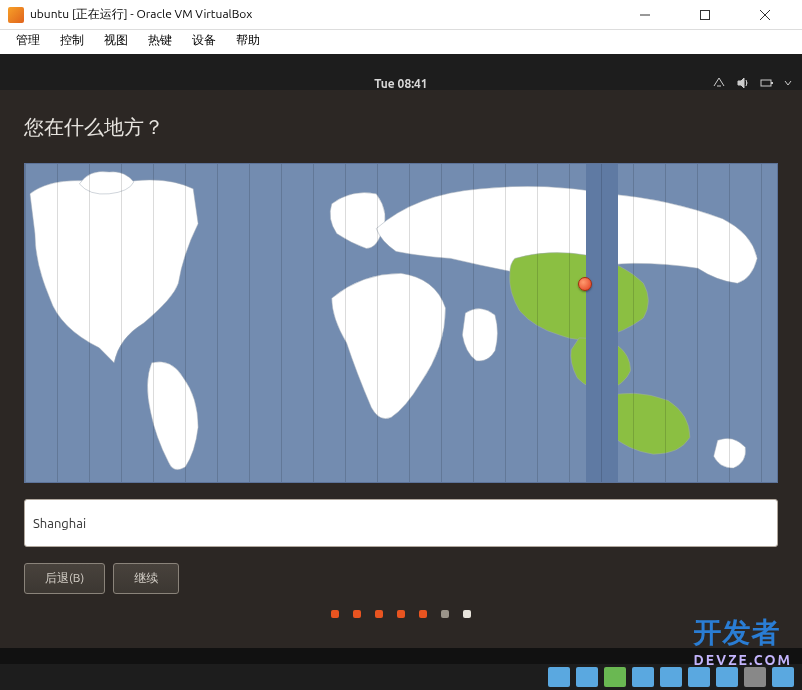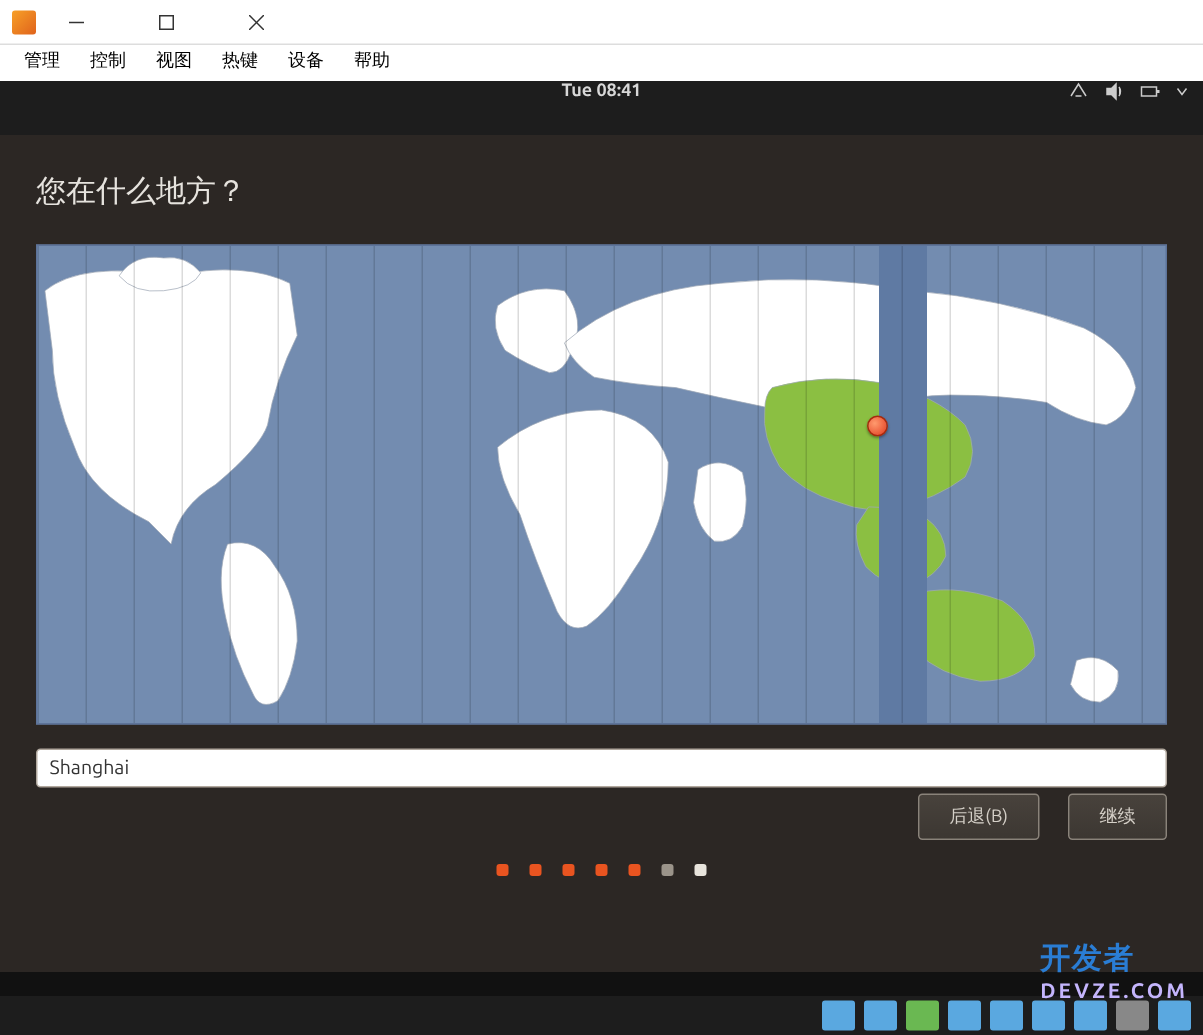--- a/index.html
+++ b/index.html
@@ -9,59 +9,60 @@
     .titlebar-icon { width: 16px; height: 16px; background: linear-gradient(135deg,#f7a028,#e0631c); border-radius: 2px; margin-right: 6px; }
     .titlebar-text { font-size: 12px; color: #000; flex: 1; }
     .titlebar-controls { display: flex; gap: 18px; padding-right: 8px; }
     .titlebar-btn { width: 42px; height: 26px; display: flex; align-items: center; justify-content: center; cursor: default; }
     
     .menubar { height: 24px; display: flex; align-items: flex-start; padding: 0 8px; gap: 4px; font-size: 12px; }
     .menubar-item { padding: 2px 8px; cursor: default; }
     
     .vm-body { height: 636px; background: #111; position: relative; }
     
-    .ubuntu-topbar { height: 36px; background: #1d1d1d; display: flex; align-items: flex-start; color: #d8d8d8; font-size: 12px; }
+    .ubuntu-topbar { height: 36px; background: #1d1d1d; display: flex; align-items: flex-end; color: #d8d8d8; font-size: 12px; }
     .topbar-time { margin: 0 auto; font-weight: bold; }
     .topbar-icons { position: absolute; right: 10px; display: flex; gap: 10px; align-items: center; }
     
     .installer-titlebar { height: 28px; background: linear-gradient(#49453f,#3d3a35); display: flex; align-items: center; justify-content: center; color: #dfdbd2; font-size: 13px; border-top: 1px solid #5a564f; }
     
     .installer-body { background: #2c2724; height: 558px; padding: 24px 24px 14px; display: flex; flex-direction: column; }
     .installer-heading { color: #e6e3de; font-size: 20px; font-weight: 300; margin-bottom: 22px; }
     
     .map-container { height: 320px; background: #738cb0; position: relative; border: 1px solid #5d7399; overflow: hidden; cursor: pointer; }
     .tz-line { position: absolute; top: 0; bottom: 0; width: 1px; background: rgba(0,0,0,0.14); }
     .tz-highlight { position: absolute; top: 0; bottom: 0; background: #5f7aa3; }
     .landmass { fill: #fff; stroke: #9fa9b6; stroke-width: 0.5; }
     .landmass.selected { fill: #8bbf42; }
     .map-pin { position: absolute; width: 14px; height: 14px; border-radius: 50%; background: radial-gradient(circle at 35% 35%, #ff9a6e, #e13c1f); border: 1px solid #a52a0e; box-shadow: 0 1px 2px rgba(0,0,0,0.4); transform: translate(-50%,-50%); }
     
-    .location-input { margin-top: 16px; height: 26px; background: #fff; border: 1px solid #b1a89e; border-radius: 3px; padding: 0 8px; font-size: 13px; color: #333; outline: none; width: 100%; }
+    .location-input { margin-top: 16px; height: 48px; background: #fff; border: 1px solid #b1a89e; border-radius: 3px; padding: 0 8px; font-size: 13px; color: #333; outline: none; width: 100%; }
     
-    .button-row { display: flex; justify-content: flex-end; gap: 19px; margin-top: 4px; }
+    .button-row { display: flex; gap: 8px; margin-top: 16px; }
     .btn { padding: 6px 20px; border: 1px solid #8a837a; border-radius: 3px; background: linear-gradient(#48423c,#3c3732); color: #d4cfc7; font-size: 12px; cursor: default; }
     
     .dots { display: flex; gap: 14px; justify-content: center; margin-top: 16px; }
     .dot { width: 8px; height: 8px; border-radius: 2px; }
     .dot.orange { background: #e95420; }
     .dot.grey { background: #9b948a; }
     .dot.white { background: #e8e4dc; }
     
     .taskbar { position: absolute; bottom: 0; height: 26px; background: #1d1d1d; display: flex; align-items: center; padding: 0 8px; gap: 6px; width: 100%; }
     .tb-icon { width: 22px; height: 20px; border-radius: 2px; }
     
     .watermark { position: absolute; right: 10px; bottom: 22px; font-family: Arial; font-weight: bold; }
-    .wm1 { color: #2a7dd4; font-size: 20px; letter-spacing: 1px; }
+    .wm1 { color: #2a7dd4; font-size: 28px; letter-spacing: 1px; }
     .wm2 { color: #c4b5fd; font-size: 14px; letter-spacing: 2px; }
   </style>
 </head>
 <body>
 
 <div class="titlebar">
   <div class="titlebar-icon"></div>
+  <div class="titlebar-text">ubuntu [正在运行] - Oracle VM VirtualBox</div>
   <div class="titlebar-controls">
     <div class="titlebar-btn">
         <svg width="10" height="10">
           <line x1="0" y1="5" x2="10" y2="5" stroke="#333" stroke-width="1"></line>
         </svg>
       </div>
     <div class="titlebar-btn">
         <svg width="10" height="10">
           <rect x="0.5" y="0.5" width="9" height="9" fill="none" stroke="#333" stroke-width="1"></rect>
         </svg>

